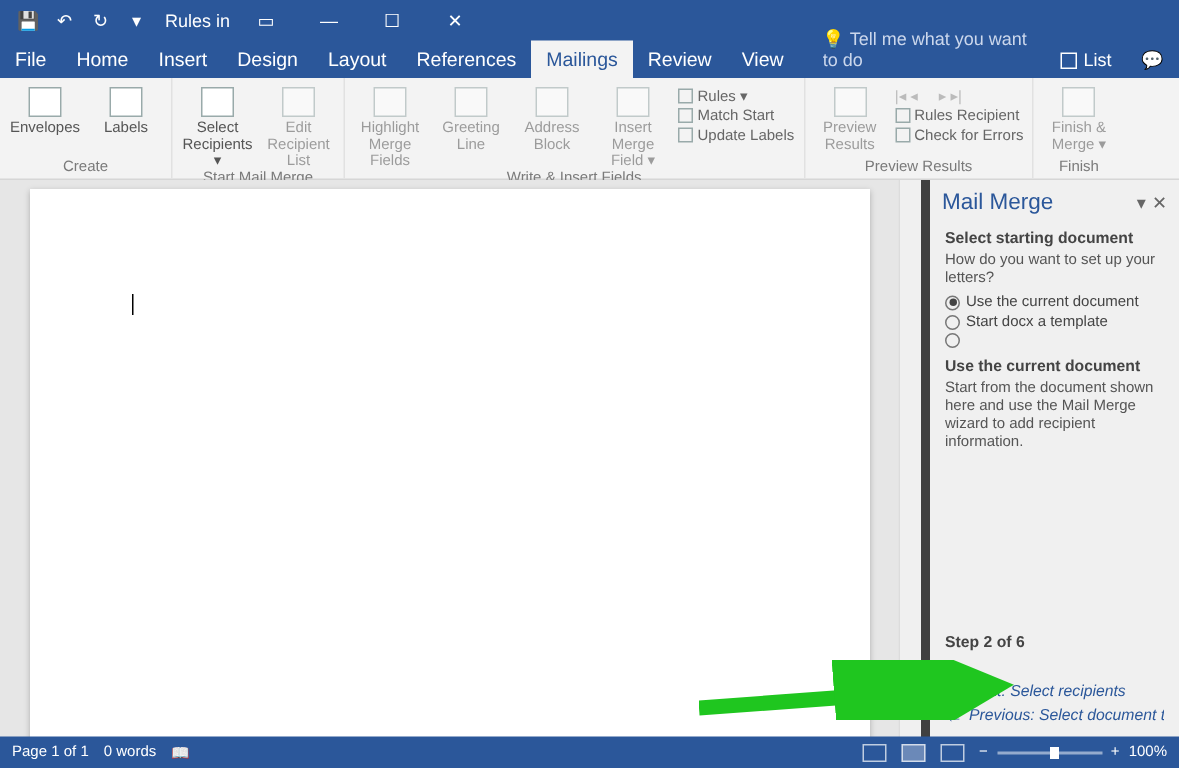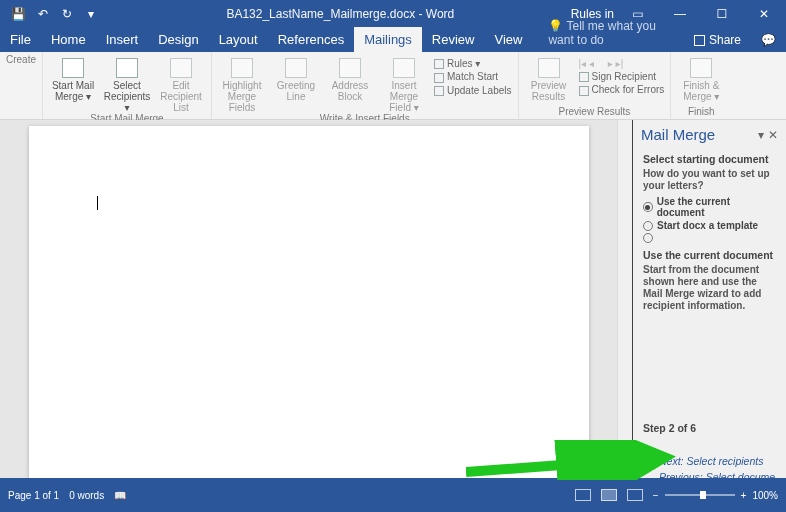--- a/index.html
+++ b/index.html
@@ -31,55 +31,54 @@
 .smalllist { display: flex; flex-direction: column; gap: 2px; justify-content: center; padding-top:4px; }
 .smalllist div { font-size: 10px; color: #666; white-space: nowrap; }
 .smalllist .ico { display:inline-block; width:10px; height:10px; border:1px solid #9aa; margin-right:3px; vertical-align:middle;}
 
 .workspace { position: absolute; top: 120px; left: 0; right: 0; bottom: 18px; background: #e6e6e6; display: flex; }
 .docarea { flex: 1; display: flex; justify-content: center; overflow: hidden; padding-top: 6px; position: relative; }
 .page { width: 560px; height: 720px; background: #fff; box-shadow: 0 1px 4px rgba(0,0,0,.25); position: relative; }
 .cursor { position: absolute; top: 70px; left: 68px; width: 1px; height: 14px; background: #000; }
 .vscroll { width: 15px; background: #f0f0f0; border-left: 1px solid #dcdcdc; }
 
-.pane { width: 154px; background: #f0f0f0; border-left: 1px solid #404040; display: flex; flex-direction: column; font-size: 10.5px; color: #444; }
+.pane { width: 172px; background: #f0f0f0; border-left: 6px solid #404040; display: flex; flex-direction: column; font-size: 10.5px; color: #444; }
 .pane-head { display: flex; align-items: center; padding: 6px 8px 4px; gap:4px; }
 .pane-head h3 { color: #2b579a; font-size: 15px; font-weight: 400; flex: 1; }
 .pane-close { border: none; background: transparent; color: #666; cursor: pointer; font-size: 12px; }
-.pane-body { padding: 0 10px; flex: 1; overflow: hidden; font-weight: bold; }
+.pane-body { padding: 0 10px; flex: 1; overflow: hidden; }
 .pane-body b { font-size: 10.5px; display: block; margin-top: 6px; margin-bottom: 3px; color: #444; }
 .pane-body p { font-size: 10px; color: #555; line-height: 12px; margin-bottom: 4px; }
 .radio { display: flex; align-items: center; gap: 4px; font-size: 10px; color: #444; margin: 2px 0; }
 .radio .r { width: 10px; height: 10px; border: 1px solid #777; border-radius: 50%; display: inline-flex; align-items: center; justify-content: center; }
 .radio.checked .r::after { content: ""; width: 5px; height: 5px; background: #444; border-radius: 50%; }
 .pane-foot { padding: 6px 10px 8px; border-top: 0; }
 .pane-foot .step { font-weight: 600; font-size: 10.5px; margin-bottom: 20px; }
 .navlink { color: #2b579a; font-size: 10.5px; display: flex; gap: 4px; align-items: center; cursor: pointer; margin: 2px 0; white-space: nowrap; overflow: hidden; font-style: italic; }
 .navlink .arr { color: #2b579a; font-weight: bold; font-size: 12px; }
 
-.statusbar { position: absolute; bottom: 0; left: 0; right: 0; height: 34px; background: #2b579a; color: #fff; display: flex; align-items: center; font-size: 10px; padding: 0 8px; gap: 10px; }
+.statusbar { position: absolute; bottom: 0; left: 0; right: 0; height: 21px; background: #2b579a; color: #fff; display: flex; align-items: center; font-size: 10px; padding: 0 8px; gap: 10px; }
 .statusbar .sp { flex: 1; }
 .zoom { display: flex; align-items: center; gap: 6px; }
 .zoom .track { width: 70px; height: 2px; background: rgba(255,255,255,.5); position: relative; }
 .zoom .track::after { content: ""; position: absolute; left: 50%; top: -3px; width: 6px; height: 8px; background: #fff; }
 .viewbtn { width: 16px; height: 12px; border: 1px solid rgba(255,255,255,.7); }
 
 .arrow { position: absolute; left: 466px; top: 440px; pointer-events: none; z-index: 50; }
 </style>
 </head>
 <body>
 
 <div class="titlebar">
   <div class="qat">
     <button>💾</button>
     <button>↶</button>
     <button>↻</button>
     <button>▾</button>
   </div>
-  <div class="title-center">BA132_LastName_Mailmerge.docx - Word</div>
   <div class="title-right">
     <span>Rules in</span>
     <button class="winbtn">▭</button>
     <button class="winbtn">—</button>
     <button class="winbtn">☐</button>
     <button class="winbtn">✕</button>
   </div>
 </div>
 
 <div class="tabbar">
@@ -89,36 +88,41 @@
   <div class="tab">Design</div>
   <div class="tab">Layout</div>
   <div class="tab">References</div>
   <div class="tab active">Mailings</div>
   <div class="tab">Review</div>
   <div class="tab">View</div>
   <div class="tell-me">💡 <span>Tell me what you want to do</span></div>
   <div class="tab-spacer"></div>
   <div class="sharebtn">
       <span class="sq"></span>
-      <span>Share</span>
+      <span>List</span>
     </div>
   <div class="sharebtn">💬</div>
 </div>
 
 <div class="ribbon">
   <div class="group">
+    <div class="group-row">
+      <div class="rbtn">
+          <div class="ic"></div>
+          <span>Envelopes</span>
+        </div>
+      <div class="rbtn">
+          <div class="ic"></div>
+          <span>Labels</span>
+        </div>
+    </div>
     <div class="glabel">Create</div>
   </div>
   <div class="group">
     <div class="group-row">
-      <div class="rbtn">
-          <div class="ic"></div>
-          <span>Start Mail
-Merge ▾</span>
-        </div>
       <div class="rbtn">
           <div class="ic"></div>
           <span>Select
 Recipients ▾</span>
         </div>
       <div class="rbtn disabled">
           <div class="ic"></div>
           <span>Edit
 Recipient List</span>
         </div>
@@ -157,21 +161,21 @@
   </div>
   <div class="group">
     <div class="group-row">
       <div class="rbtn disabled">
           <div class="ic"></div>
           <span>Preview
 Results</span>
         </div>
       <div class="smalllist">
         <div style="color:#bbb;">|◂ ◂ &nbsp;&nbsp;&nbsp; ▸ ▸|</div>
-        <div><span class="ico"></span><span>Sign Recipient</span></div>
+        <div><span class="ico"></span><span>Rules Recipient</span></div>
         <div><span class="ico"></span><span>Check for Errors</span></div>
       </div>
     </div>
     <div class="glabel">Preview Results</div>
   </div>
   <div class="group" style="border-right:none;">
     <div class="group-row">
       <div class="rbtn disabled">
           <div class="ic"></div>
           <span>Finish &amp;

